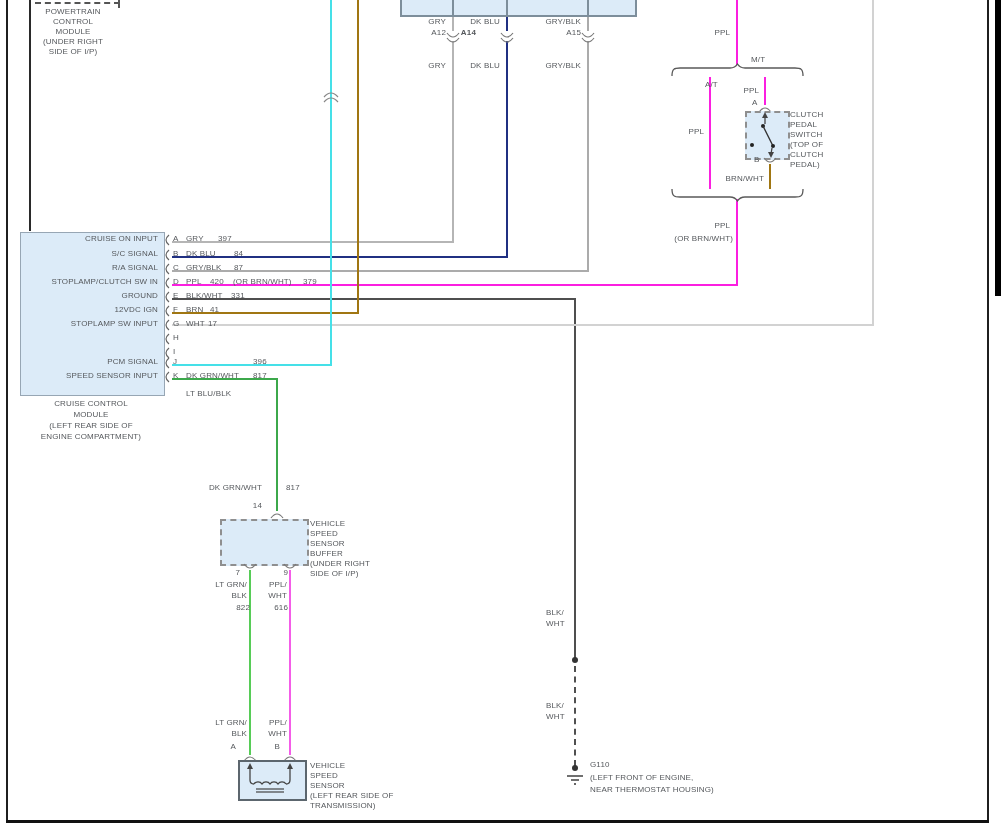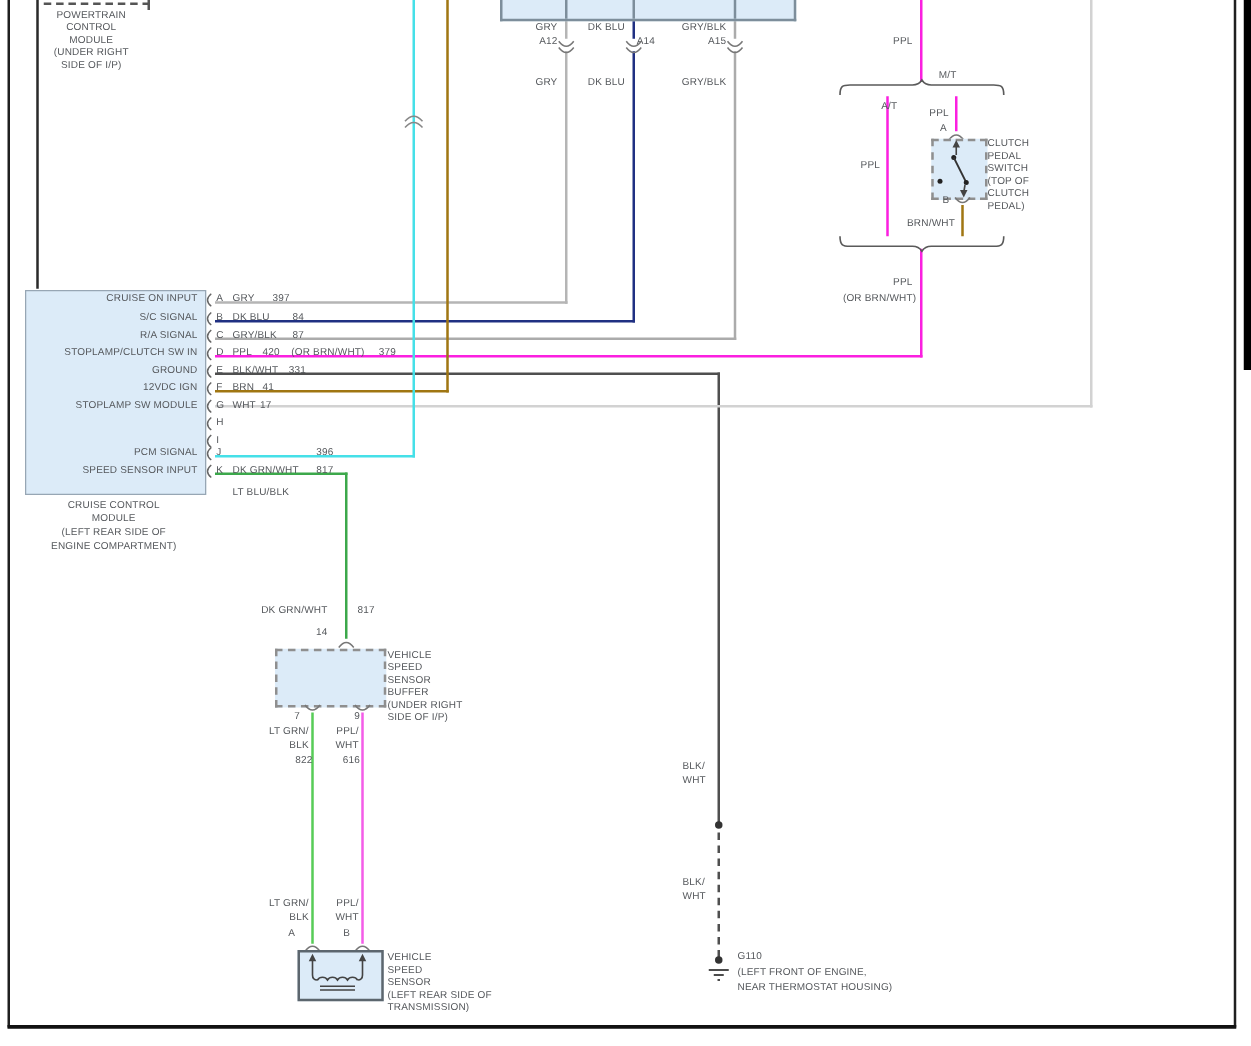--- a/index.html
+++ b/index.html
@@ -89,21 +89,21 @@
   <div class="vw c-brn" style="left:769px;top:164px;height:25px;"></div>
 
   <div class="bluebox" style="left:400px;top:0;width:233px;height:15px;border:2px solid #7d8e9b;border-top:none;"></div>
   <div style="position:absolute;left:452px;top:0;width:2px;height:15px;background:#7d8e9b;"></div>
   <div style="position:absolute;left:506px;top:0;width:2px;height:15px;background:#7d8e9b;"></div>
   <div style="position:absolute;left:587px;top:0;width:2px;height:15px;background:#7d8e9b;"></div>
 
   <div class="lbl r" style="left:396px;top:17px;width:50px;">GRY</div>
   <div class="lbl r" style="left:396px;top:28px;width:50px;">A12</div>
   <div class="lbl r" style="left:440px;top:17px;width:60px;">DK BLU</div>
-  <div class="lbl r" style="left:464px;top:28px;width:60px;">A14</div>
+  <div class="lbl r" style="left:416px;top:28px;width:60px;font-weight:bold;">A14</div>
   <div class="lbl r" style="left:521px;top:17px;width:60px;">GRY/BLK</div>
   <div class="lbl r" style="left:521px;top:28px;width:60px;">A15</div>
   <div class="lbl r" style="left:396px;top:61px;width:50px;">GRY</div>
   <div class="lbl r" style="left:440px;top:61px;width:60px;">DK BLU</div>
   <div class="lbl r" style="left:521px;top:61px;width:60px;">GRY/BLK</div>
 
   <svg width="14" height="12" style="left:446px;top:31px;">
       <path d="M1,2 Q7,10 13,2 M1,7 Q7,15 13,7" fill="none" stroke="#777" stroke-width="1.2"></path>
     </svg>
   <svg width="14" height="12" style="left:500px;top:31px;">
@@ -161,21 +161,21 @@
   <div class="lbl r" style="left:653px;top:234px;width:80px;">(OR BRN/WHT)</div>
 
   <div class="bluebox" style="left:20px;top:232px;width:143px;height:162px;border:1px solid #97a6b4;"></div>
 
   <div class="lbl r" style="left:0;width:158px;top:234px;">CRUISE ON INPUT</div>
   <div class="lbl r" style="left:0;width:158px;top:249px;">S/C SIGNAL</div>
   <div class="lbl r" style="left:0;width:158px;top:263px;">R/A SIGNAL</div>
   <div class="lbl r" style="left:0;width:158px;top:277px;">STOPLAMP/CLUTCH SW IN</div>
   <div class="lbl r" style="left:0;width:158px;top:291px;">GROUND</div>
   <div class="lbl r" style="left:0;width:158px;top:305px;">12VDC IGN</div>
-  <div class="lbl r" style="left:0;width:158px;top:319px;">STOPLAMP SW MODULE</div>
+  <div class="lbl r" style="left:0;width:158px;top:319px;">STOPLAMP SW INPUT</div>
   <div class="lbl r" style="left:0;width:158px;top:357px;">PCM SIGNAL</div>
   <div class="lbl r" style="left:0;width:158px;top:371px;">SPEED SENSOR INPUT</div>
 
   <svg width="7" height="11" style="left:163px;top:235px;">
       <path d="M6,0 Q0,5 6,10" fill="none" stroke="#666" stroke-width="1.2"></path>
     </svg>
   <svg width="7" height="11" style="left:163px;top:250px;">
       <path d="M6,0 Q0,5 6,10" fill="none" stroke="#666" stroke-width="1.2"></path>
     </svg>
   <svg width="7" height="11" style="left:163px;top:264px;">

